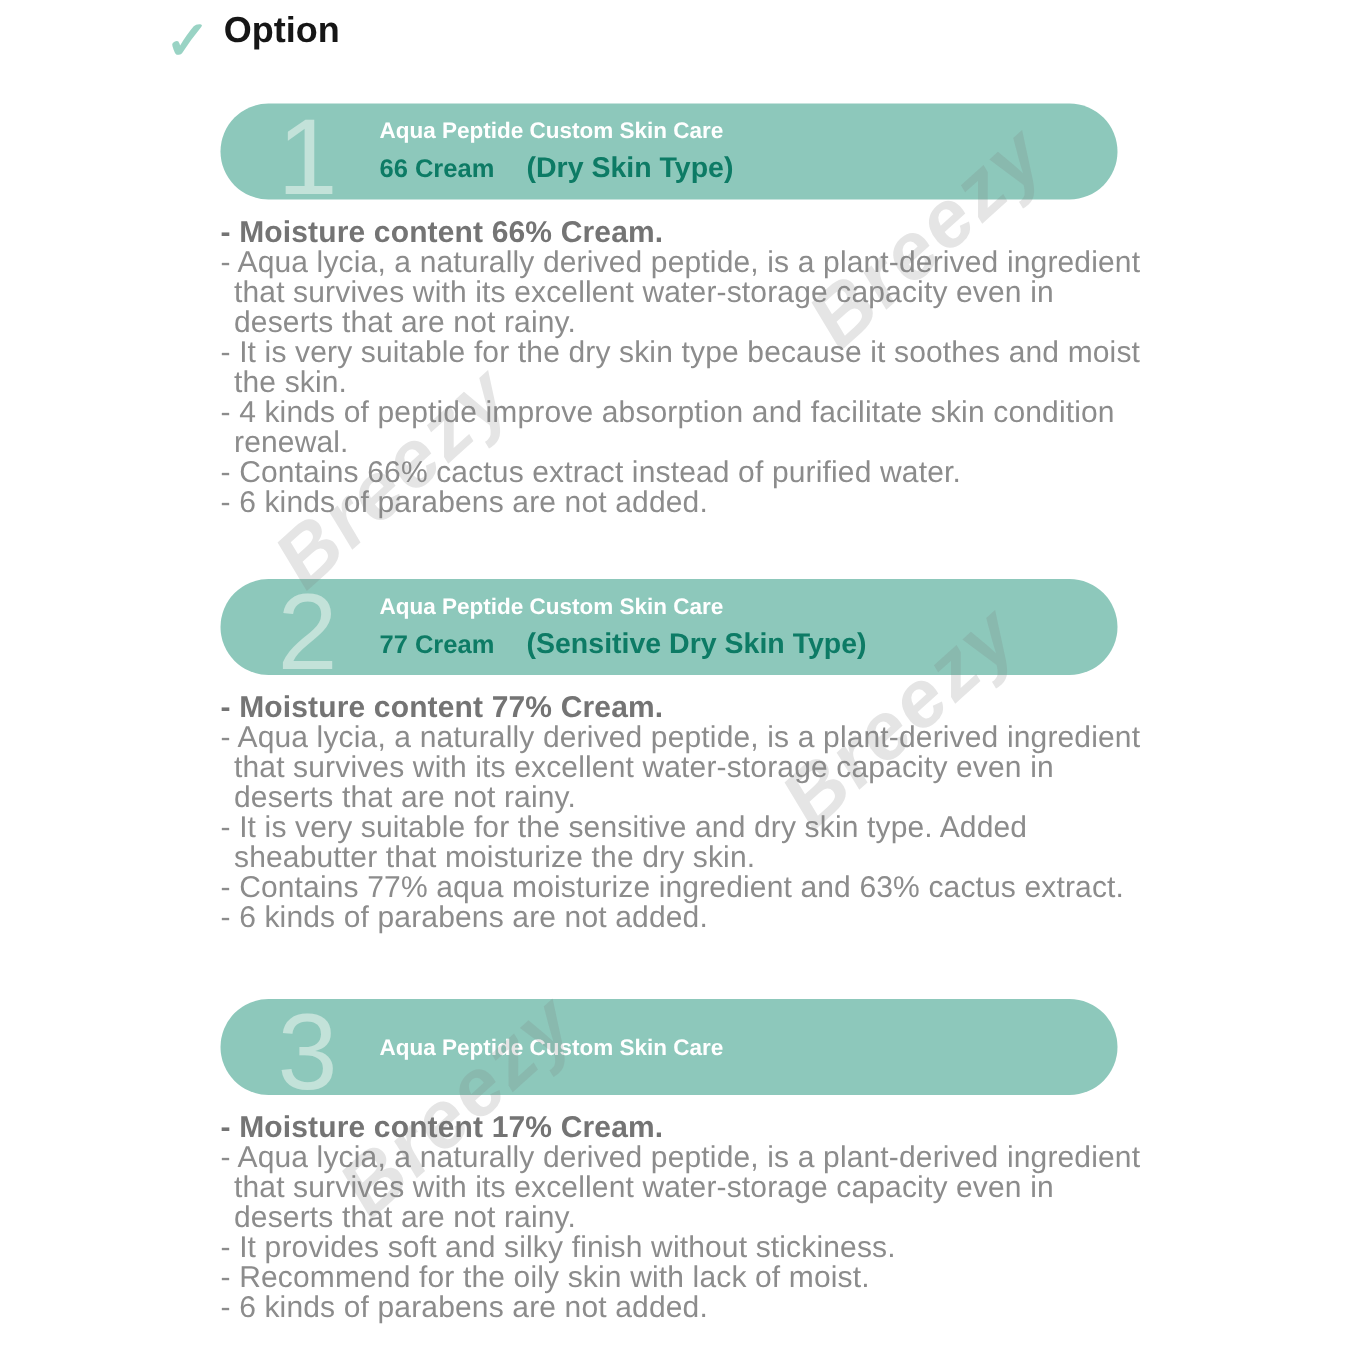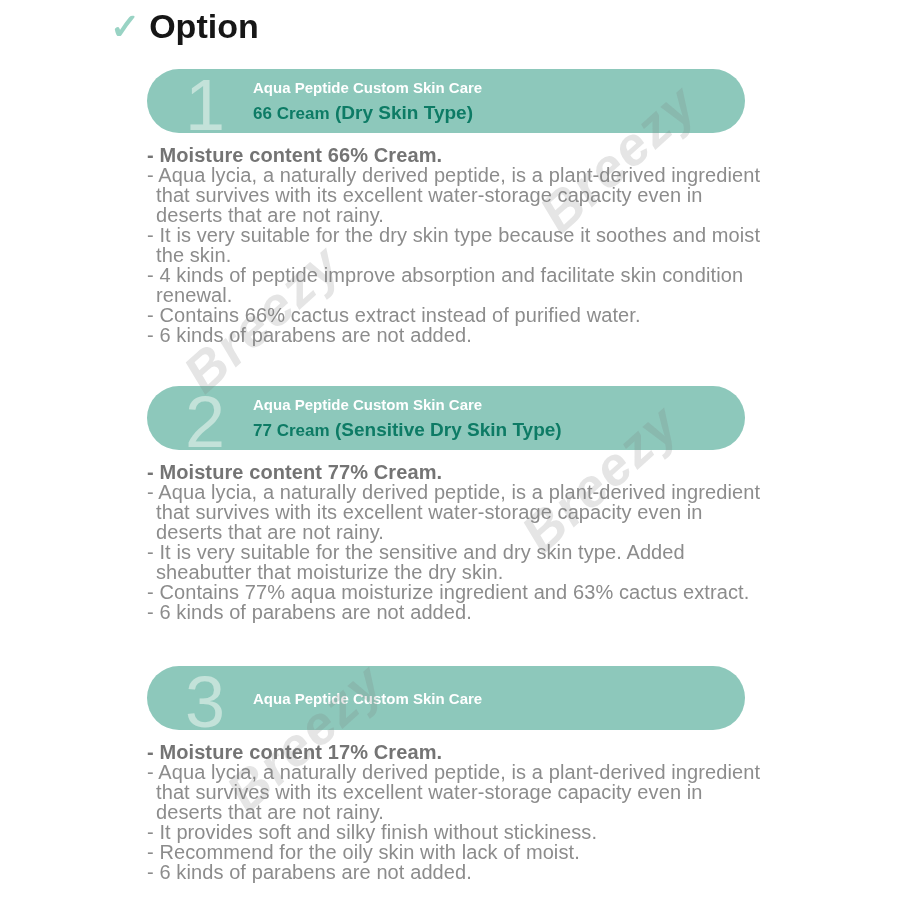--- a/index.html
+++ b/index.html
@@ -26,21 +26,21 @@
   }
   .check {
     font-size: 36px;
     font-weight: bold;
     color: #99d3c4;
     line-height: 1;
     transform: translateY(1px);
   }
   h1.page-title {
     margin: 0;
-    font-size: 34px;
+    font-size: 24px;
     font-weight: bold;
     color: #161616;
     line-height: 1.1;
   }
 
   
   .option-section { position: absolute; left: 147px; width: 620px; }
   .section-1 { top: 69px; }
   .section-2 { top: 386px; }
   .section-3 { top: 666px; }
@@ -74,21 +74,21 @@
   .banner-product-line { line-height: 27px; white-space: nowrap; }
   .banner-product {
     font-size: 17px;
     font-weight: bold;
     color: #0d7b65;
   }
   .banner-skin-type {
     font-size: 19px;
     font-weight: bold;
     color: #0d7b65;
-    margin-left: 1px;
+    margin-left: 17px;
   }
 
   ul.bullets {
     list-style: none;
     margin: 12px 0 0 0;
     padding: 0;
     width: 620px;
     font-size: 20px;
     line-height: 20px;
     color: #8c8c8c;

